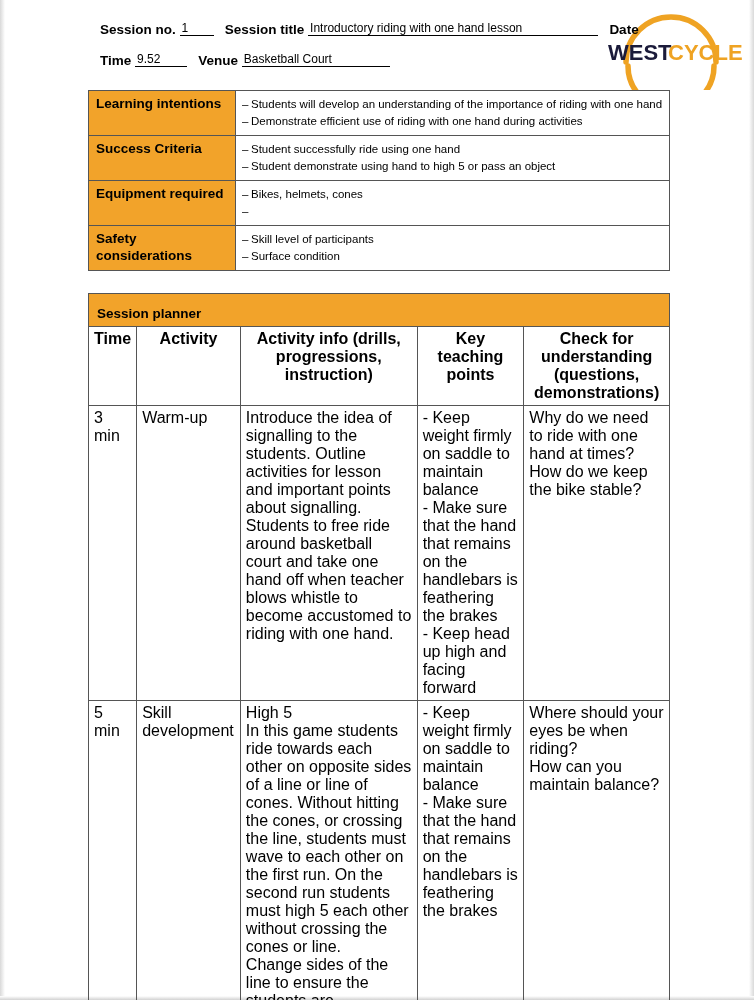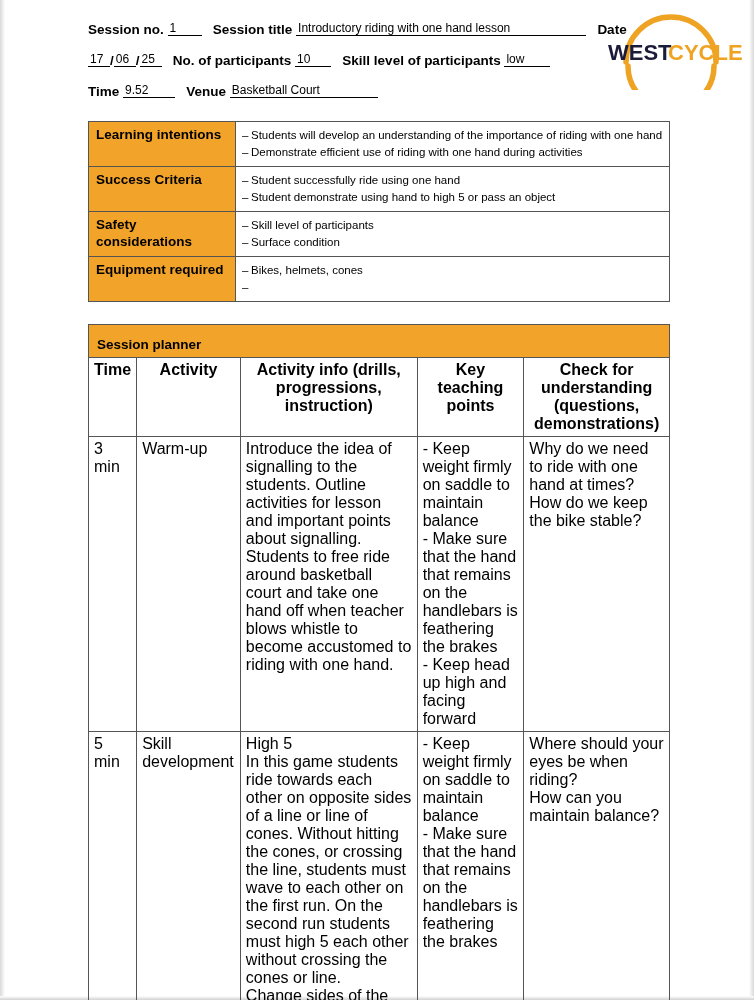--- a/index.html
+++ b/index.html
@@ -31,21 +31,21 @@
 
   
   .content { position: absolute; left: 88px; top: 0; width: 582px; }
 
   h1.title {
     font-size: 25px; font-weight: bold; letter-spacing: -0.3px;
     margin: 0; padding: 96px 0 0 0; line-height: 1;
   }
 
   .form-lines { margin-top: 14px; }
-  .form-row { font-size: 13.5px; font-weight: bold; line-height: 31px; white-space: nowrap; }
+  .form-row { font-size: 13.5px; font-weight: bold; line-height: 31px; white-space: nowrap; margin-left: 12px; }
   .lbl { font-weight: bold; }
   .fill {
     display: inline-block; font-weight: normal; font-size: 12px;
     border-bottom: 1px solid #000; text-align: left;
     vertical-align: 2px; padding-left: 2px; line-height: 13px;
   }
   .fill.w-short { min-width: 34px; }
   .fill.w-title { min-width: 290px; }
   .fill.w-num { min-width: 36px; }
   .fill.w-skill { min-width: 46px; }
@@ -101,29 +101,20 @@
     <div class="form-row">
       <span class="lbl">Session no.</span>
       <span class="fill w-short">1</span>
       &nbsp;
       <span class="lbl">Session title</span>
       <span class="fill w-title">Introductory riding with one hand lesson</span>
       &nbsp;
       <span class="lbl">Date</span>
     </div>
     <div class="form-row">
-      <span class="fill w-d">17</span><span class="date-seg">/</span><span class="fill w-d">06</span><span class="date-seg">/</span><span class="fill w-d">25</span>
-      &nbsp;
-      <span class="lbl">No. of participants</span>
-      <span class="fill w-num">10</span>
-      &nbsp;
-      <span class="lbl">Skill level of participants</span>
-      <span class="fill w-skill">low</span>
-    </div>
-    <div class="form-row">
       <span class="lbl">Time</span>
       <span class="fill w-time">9.52</span>
       &nbsp;
       <span class="lbl">Venue</span>
       <span class="fill w-venue">Basketball Court</span>
     </div>
   </div>
 
   <table class="tbl-top">
     <tbody>
@@ -135,31 +126,31 @@
         </td>
       </tr>
       <tr>
         <td class="hdr">Success Criteria</td>
         <td class="body">
           <div><span class="dash">–</span><span>Student successfully ride using one hand</span></div>
           <div><span class="dash">–</span><span>Student demonstrate using hand to high 5 or pass an object</span></div>
         </td>
       </tr>
       <tr>
+        <td class="hdr">Equipment required</td>
+        <td class="body">
+          <div><span class="dash">–</span><span>Bikes, helmets, cones</span></div>
+          <div><span class="dash">–</span><span></span></div>
+        </td>
+      </tr>
+      <tr>
         <td class="hdr">Safety considerations</td>
         <td class="body">
           <div><span class="dash">–</span><span>Skill level of participants</span></div>
           <div><span class="dash">–</span><span>Surface condition</span></div>
-        </td>
-      </tr>
-      <tr>
-        <td class="hdr">Equipment required</td>
-        <td class="body">
-          <div><span class="dash">–</span><span>Bikes, helmets, cones</span></div>
-          <div><span class="dash">–</span><span></span></div>
         </td>
       </tr>
     </tbody>
   </table>
 
   <table class="planner">
     <tbody>
       <tr>
         <td class="banner" colspan="5">Session planner</td>
       </tr>

